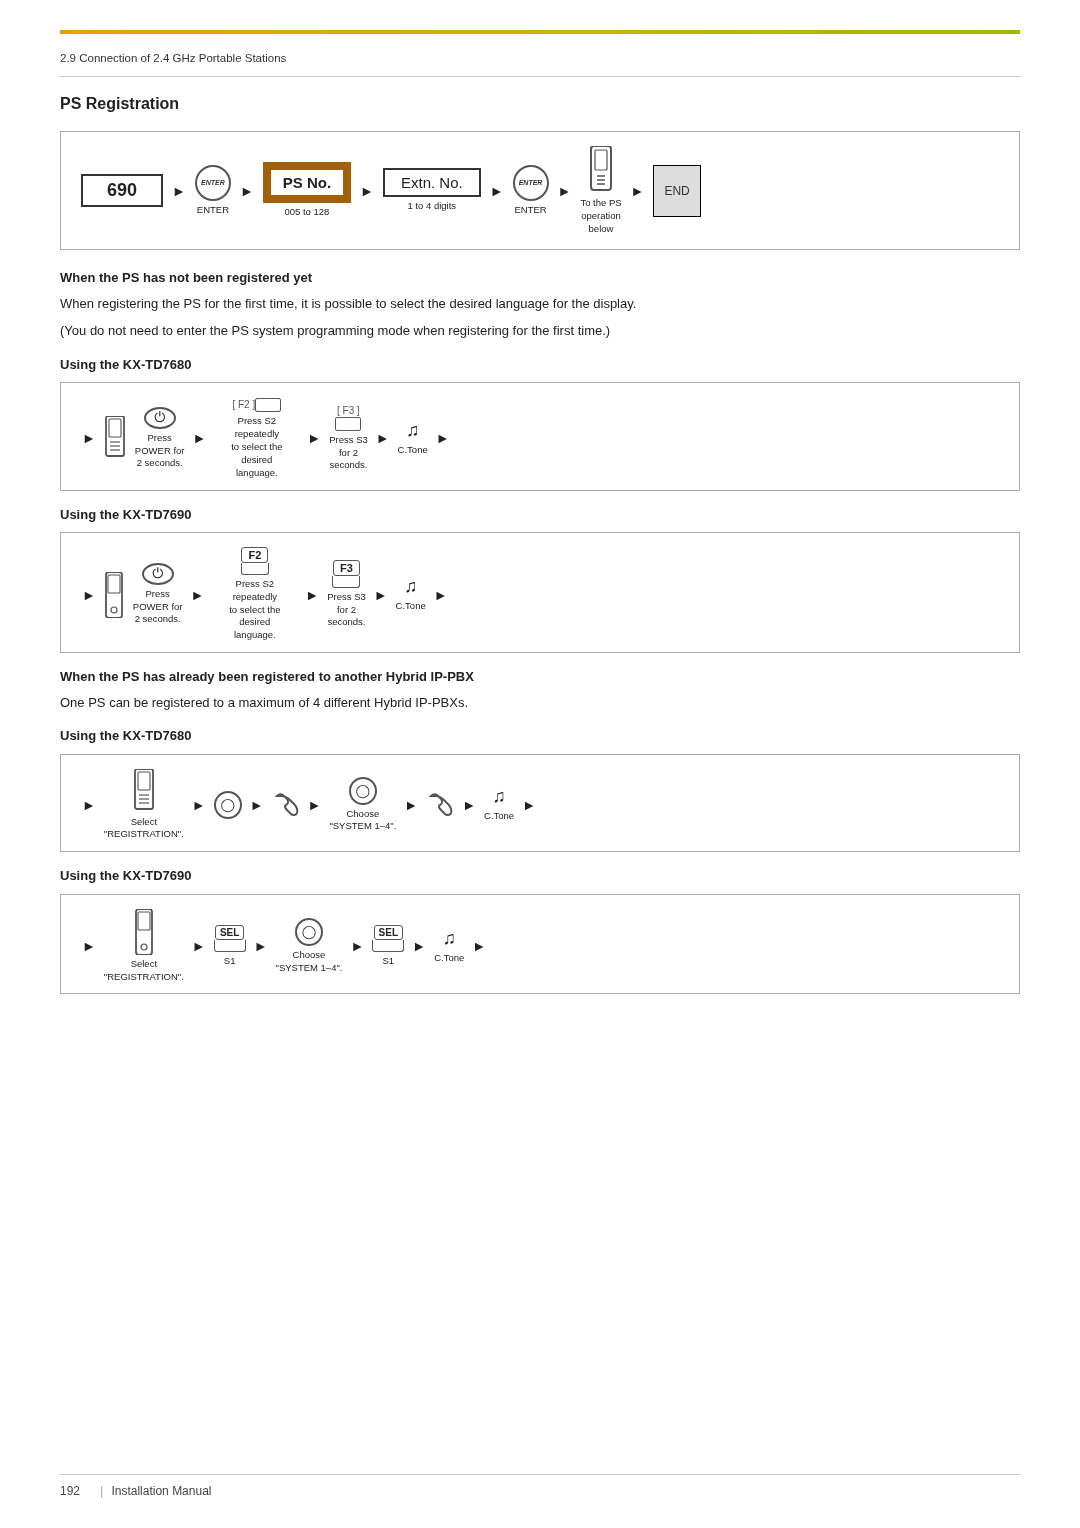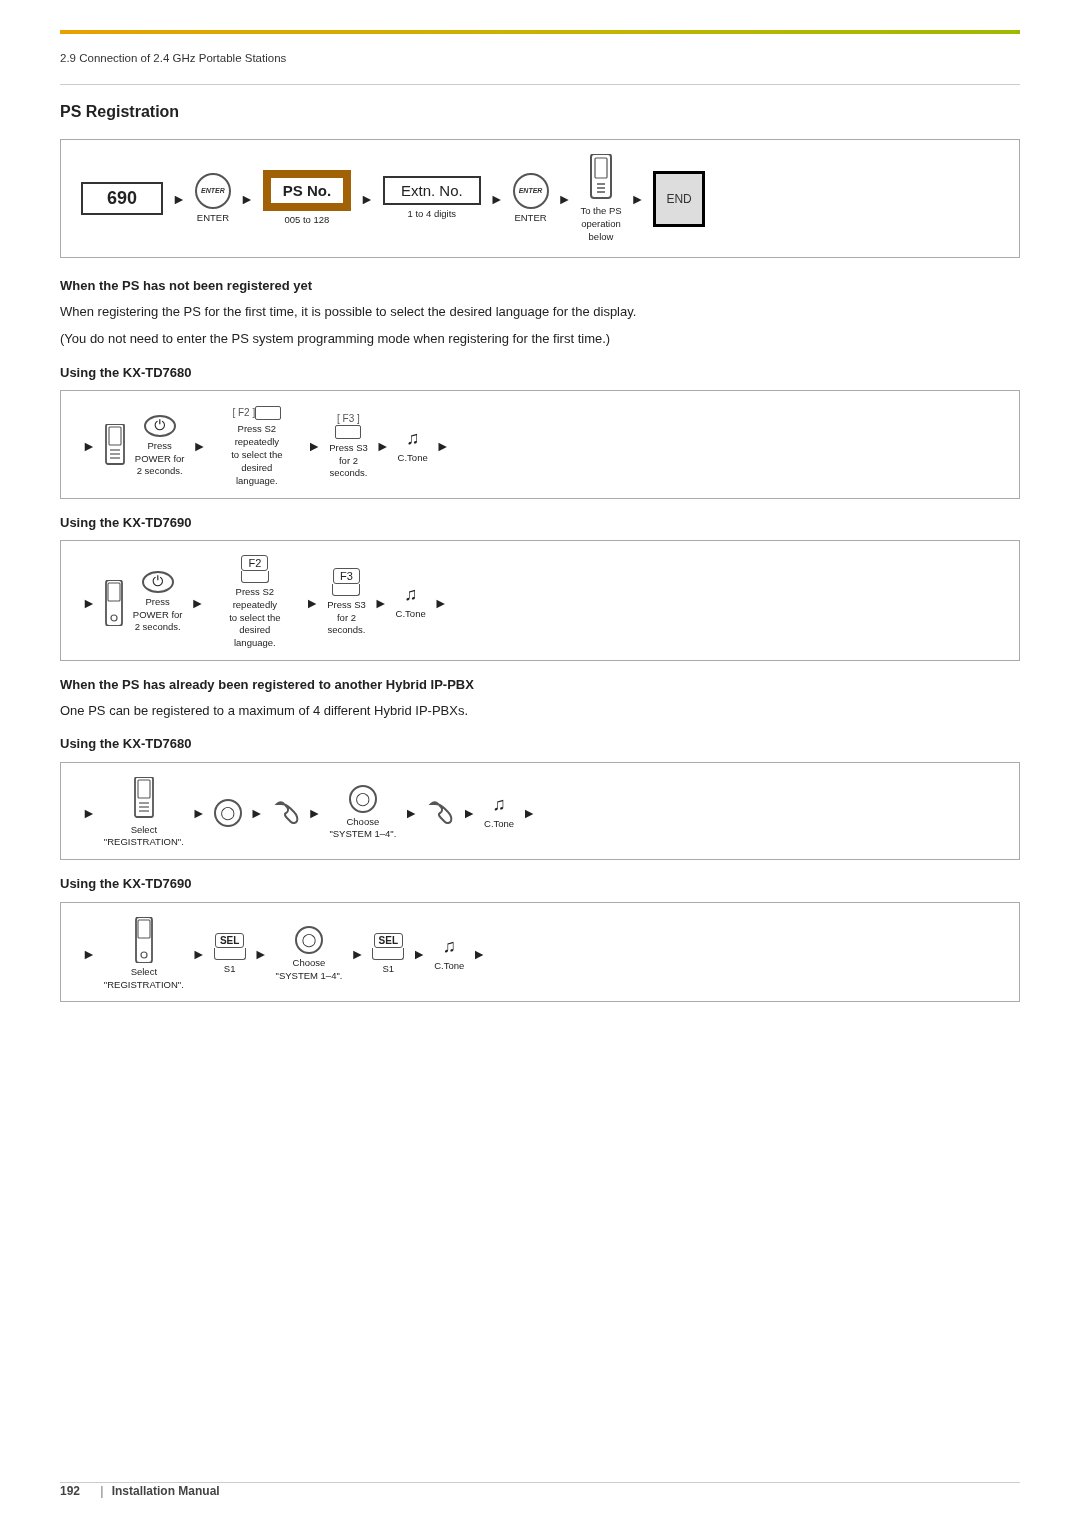--- a/index.html
+++ b/index.html
@@ -21,21 +21,21 @@
     }
     .top-bar {
       height: 4px;
       background: linear-gradient(to right, #e8a000, #c8b400, #a0b800);
       margin-bottom: 18px;
     }
     .section-header {
       font-size: 11.5px;
       color: #333;
       margin-bottom: 18px;
-      padding-bottom: 20px;
+      padding-bottom: 12px;
       border-bottom: 1px solid #ccc;
     }
     .page-title {
       font-size: 16px;
       font-weight: bold;
       margin-bottom: 18px;
     }
     
     .flow-diagram {
       border: 1px solid #aaa;
@@ -69,21 +69,21 @@
       border-radius: 50%;
       border: 2px solid #555;
       display: flex;
       align-items: center;
       justify-content: center;
       font-size: 9px;
       font-weight: bold;
       color: #333;
     }
     .end-box {
-      border: 3px solid #000000;
+      border: 1px solid #000000;
       padding: 18px 10px;
       font-size: 12px;
       background: #ddd;
       color: #333;
     }
     p {
       margin-bottom: 8px;
       font-size: 13px;
       line-height: 1.5;
     }
@@ -100,21 +100,21 @@
       margin-top: 14px;
     }
     .page-footer {
       position: absolute;
       bottom: 30px;
       left: 60px;
       right: 60px;
       display: flex;
       align-items: center;
       border-top: 1px solid #ccc;
-      font-weight: bold;
+      padding-top: 8px;
     }
     .footer-page {
       font-size: 12px;
       color: #444;
       margin-right: 20px;
     }
     .footer-title {
       font-size: 12px;
       color: #444;
     }
@@ -152,21 +152,21 @@
       margin: 0 3px;
       align-self: center;
     }
     .bracket-key {
       font-size: 11px;
       border: 1.5px solid #555;
       border-radius: 3px;
       padding: 1px 6px;
       background: #fff;
       font-family: Arial, sans-serif;
-      font-weight: normal;
+      font-weight: bold;
     }
     .sel-key {
       font-size: 10px;
       border: 1.5px solid #555;
       border-radius: 3px;
       padding: 1px 4px;
       background: #fff;
       font-family: Arial, sans-serif;
       font-weight: bold;
       display: inline-block;

